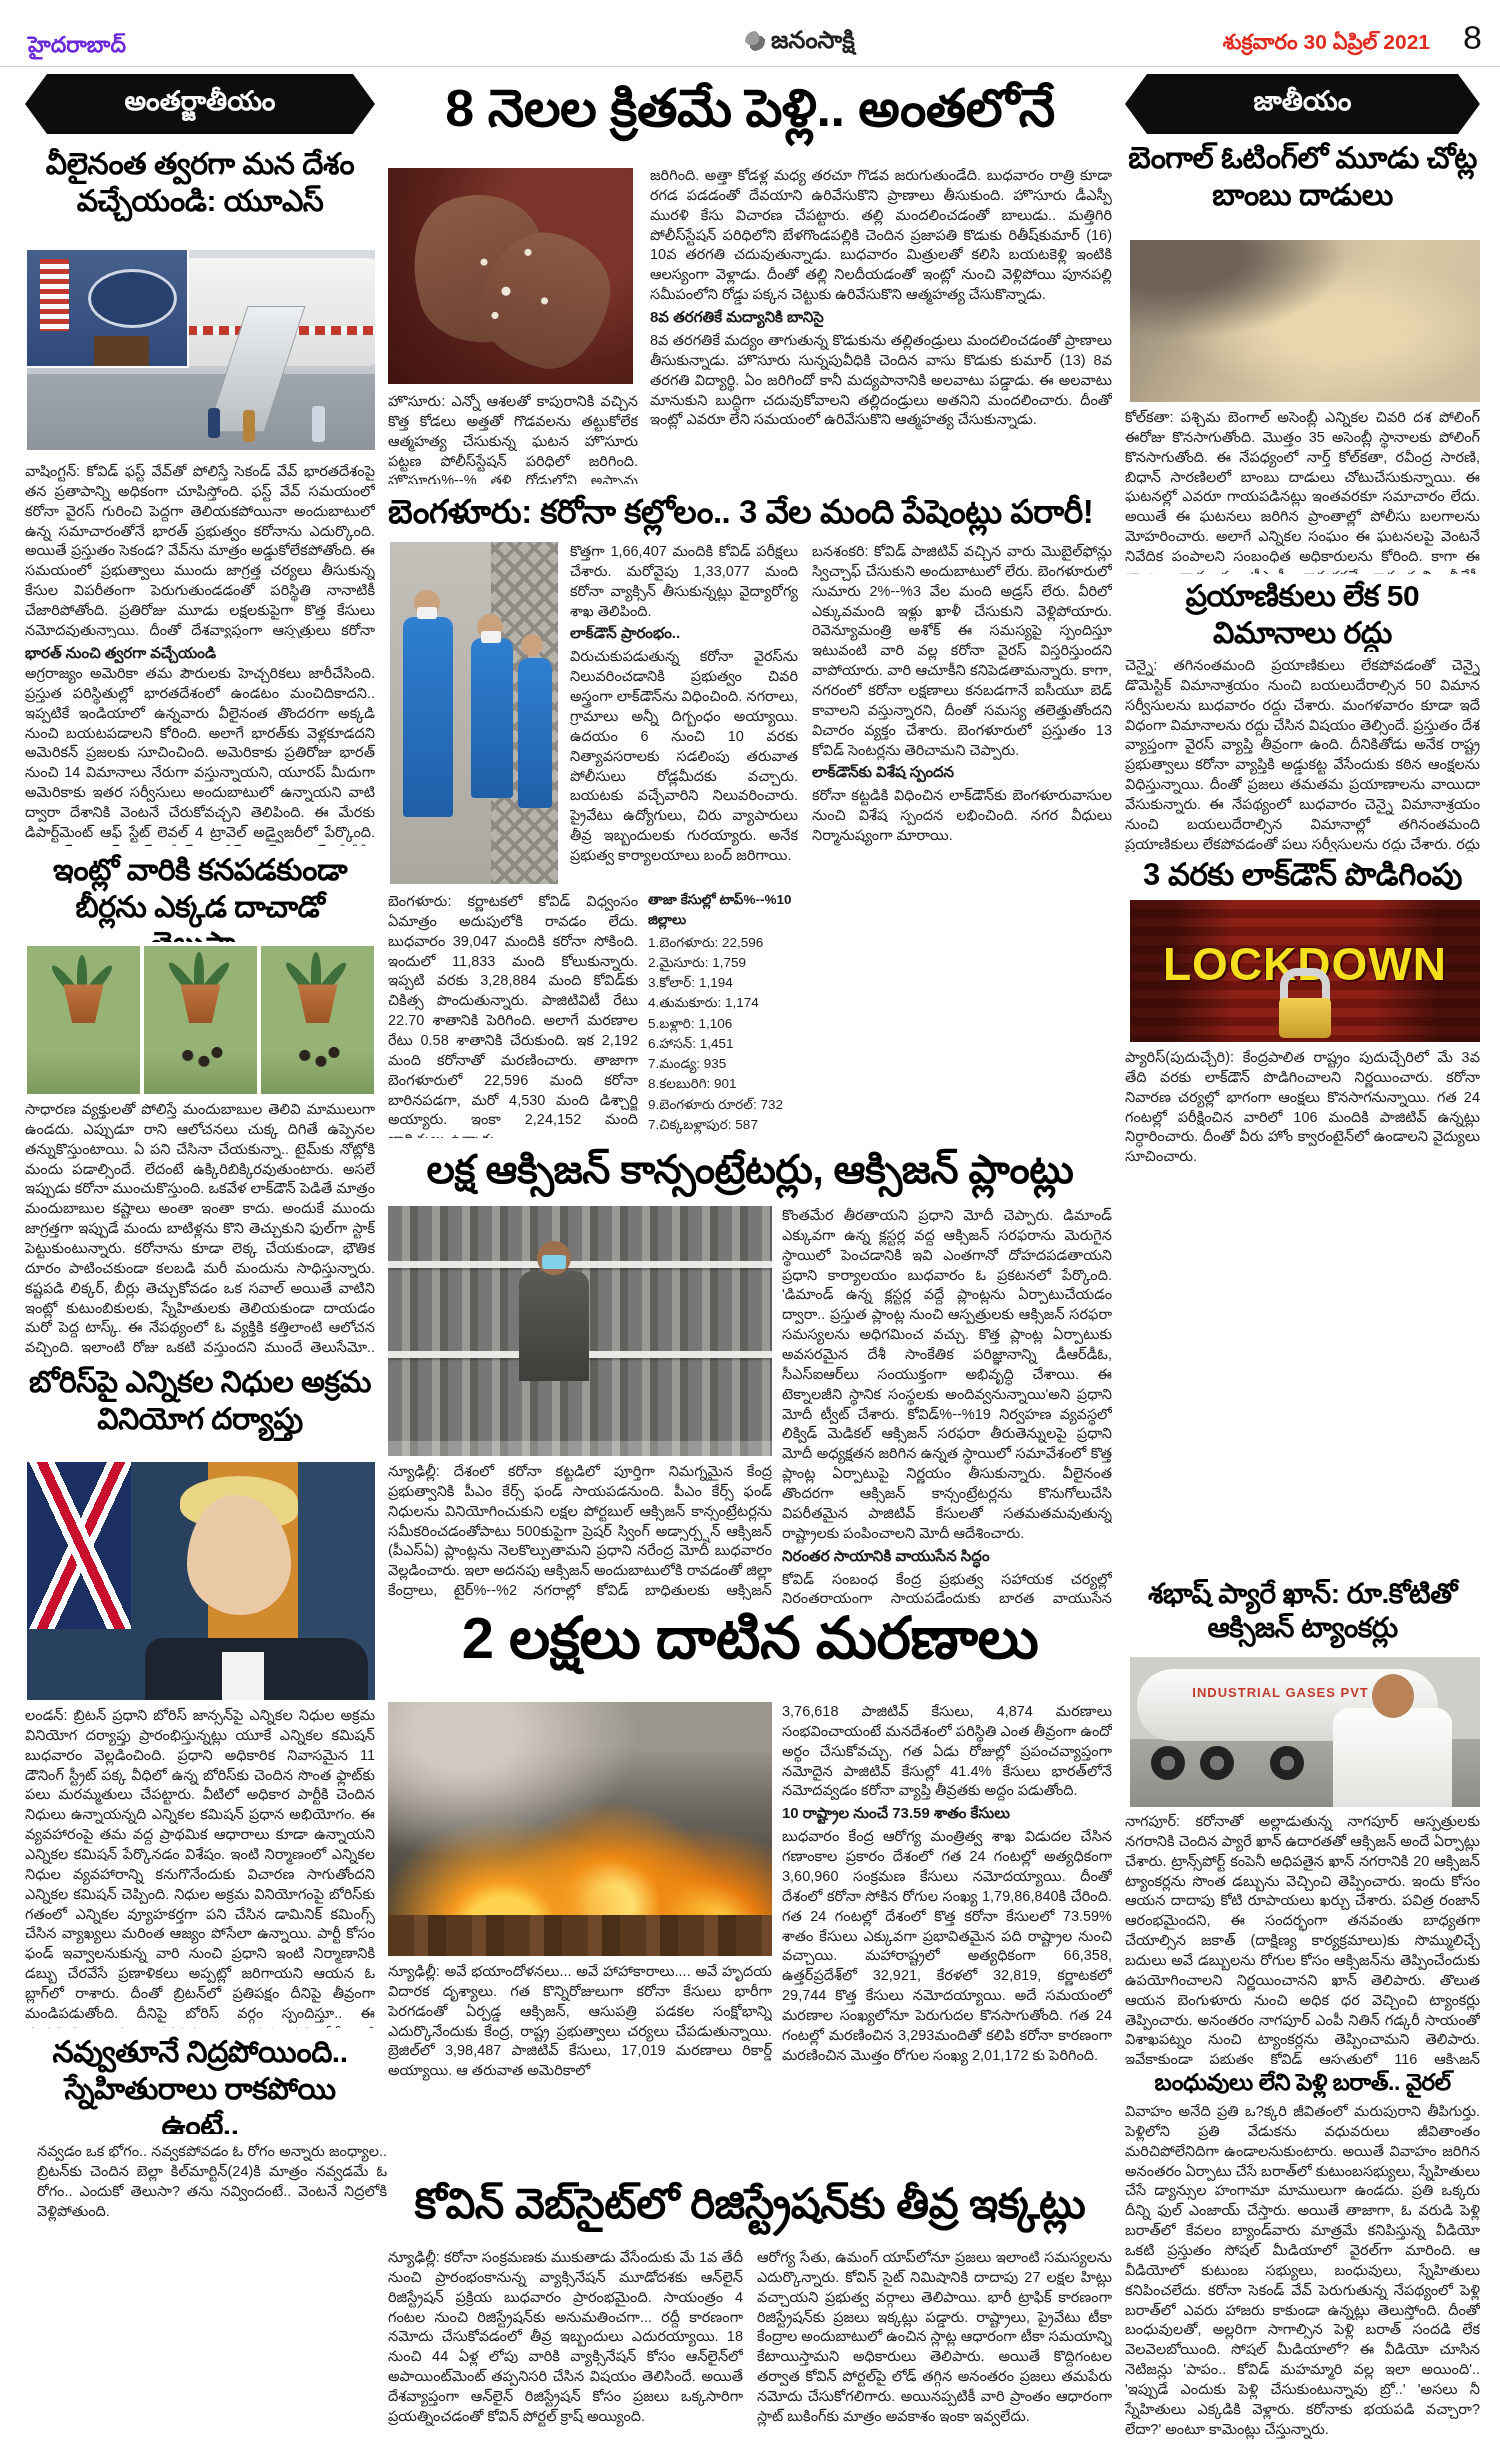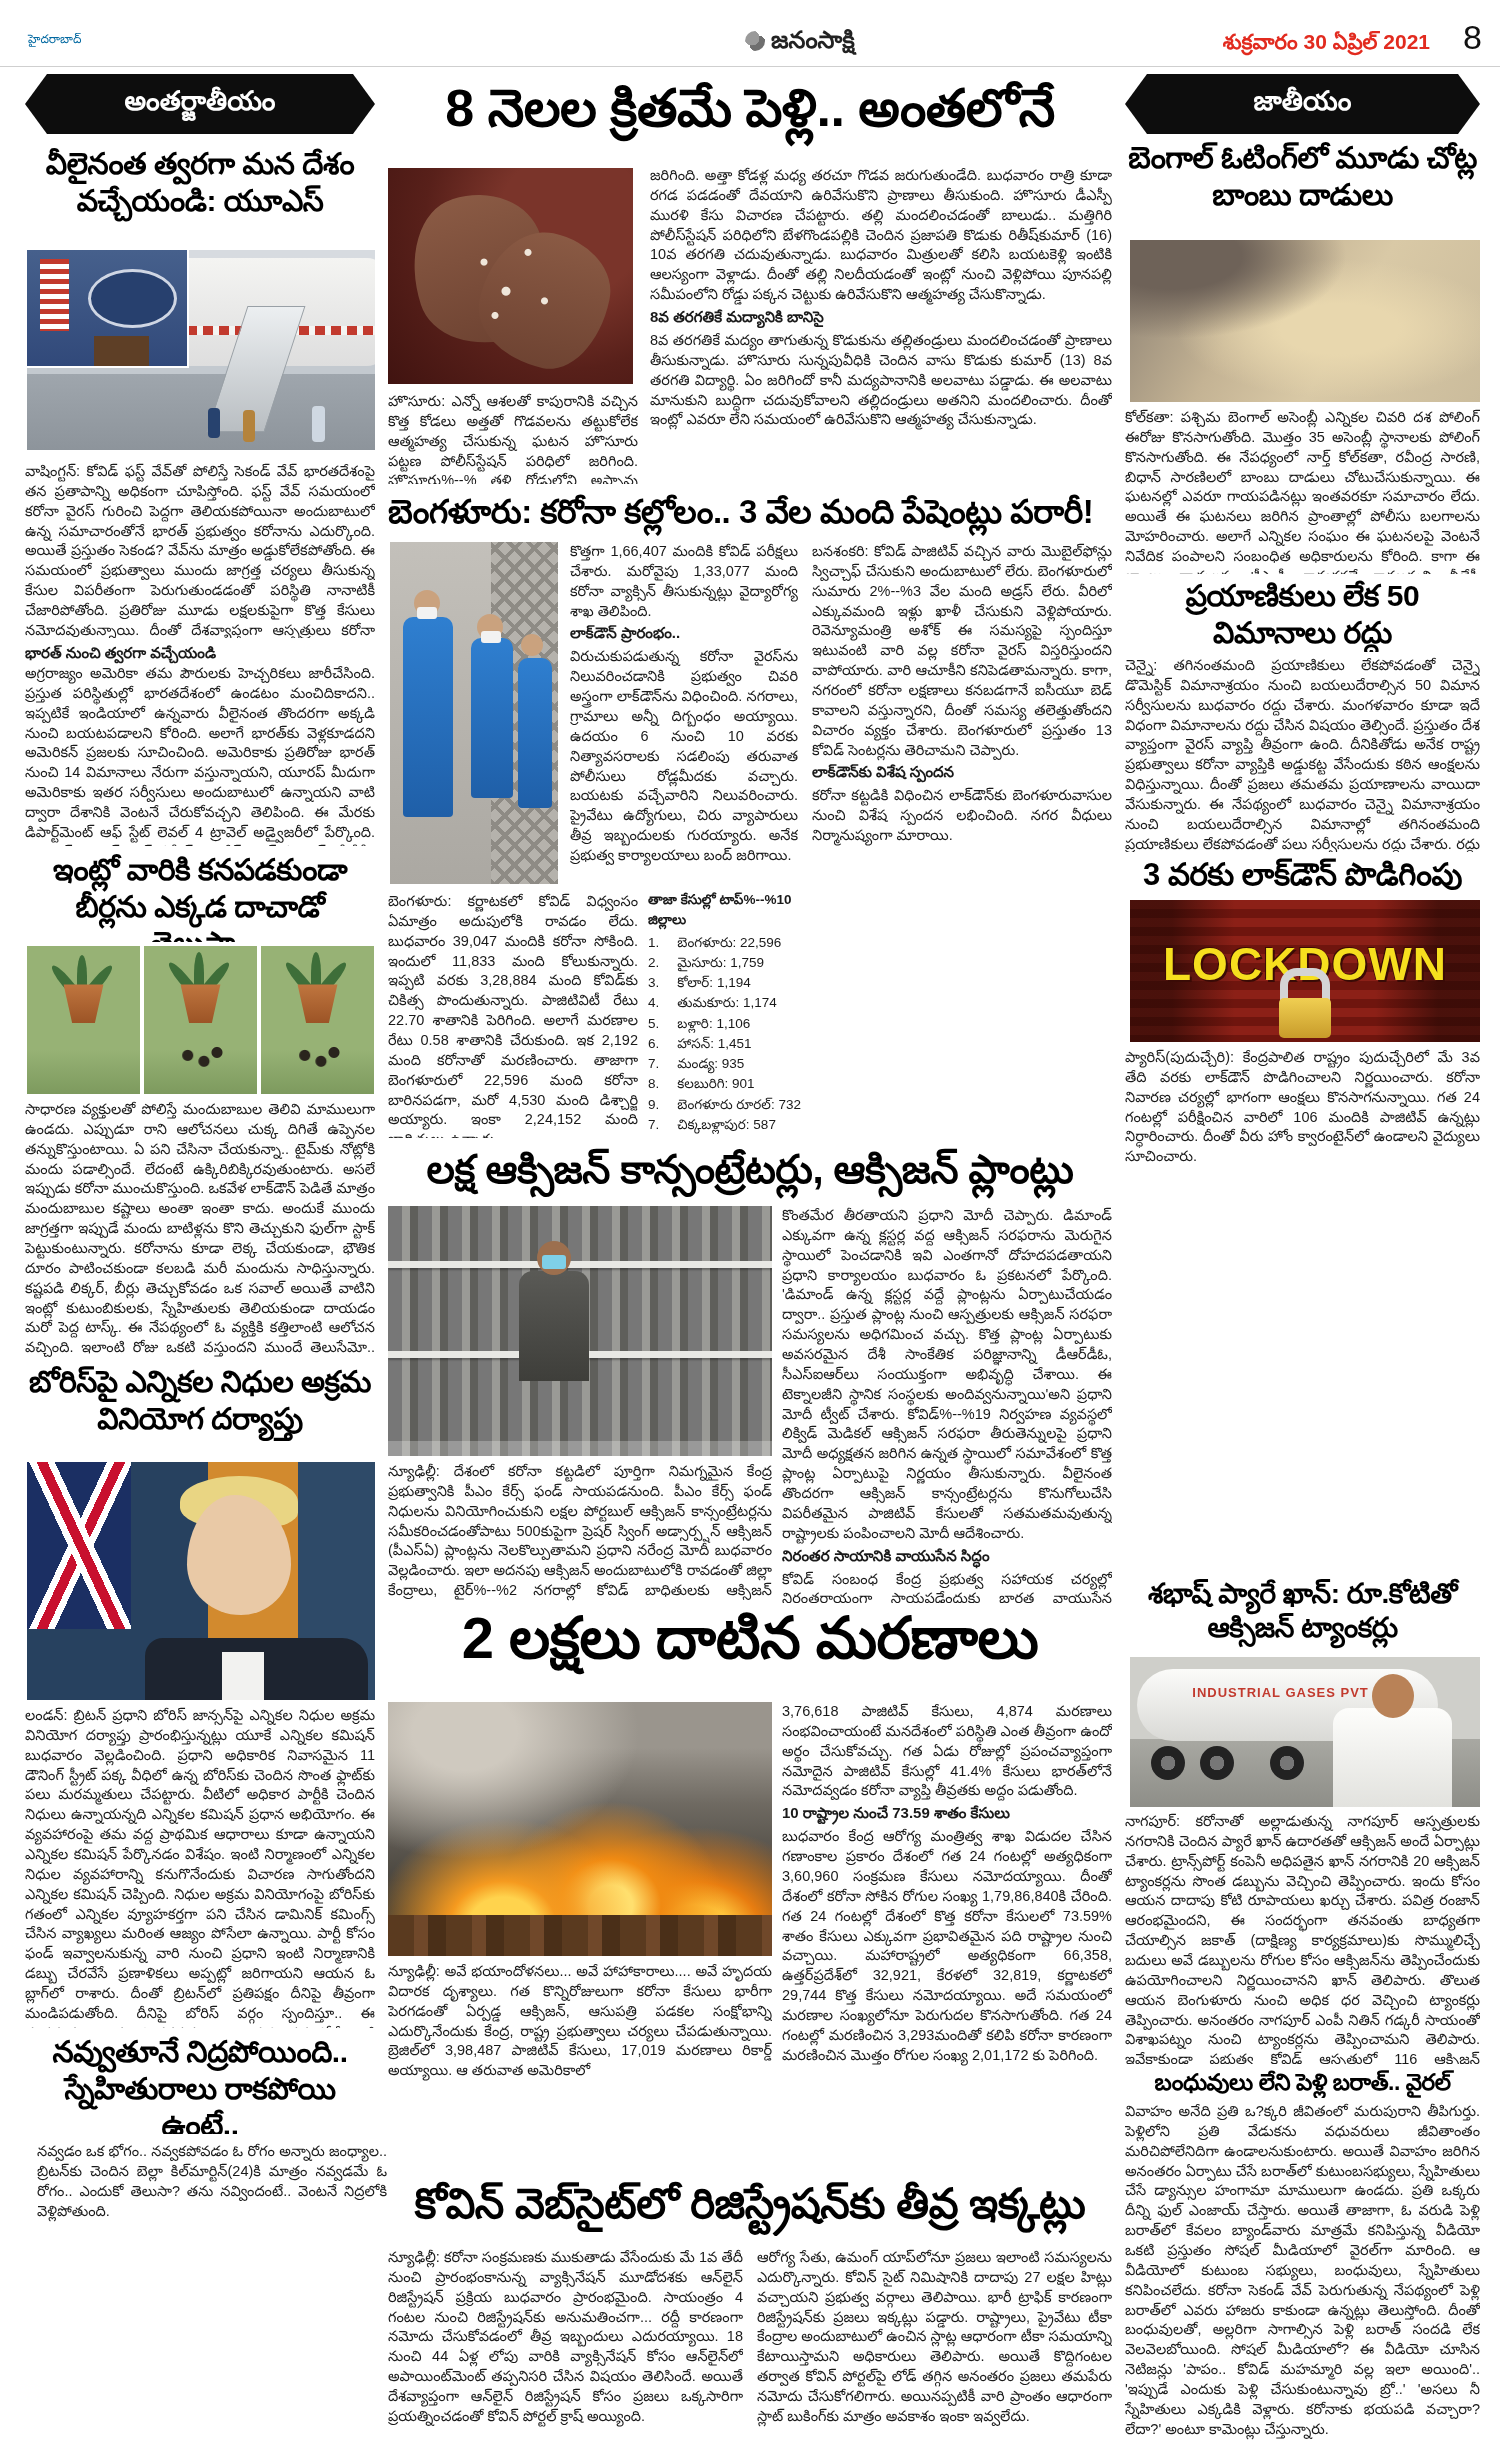--- a/index.html
+++ b/index.html
@@ -1,20 +1,20 @@
 <!DOCTYPE html>
 <html><head>
 <meta charset="utf-8">
 <style>
   html,body{margin:0;padding:0;background:#ffffff;}
   .page{position:relative;width:1500px;height:2463px;background:#fff;overflow:hidden;
         font-family:"Liberation Sans","DejaVu Sans",sans-serif;color:#1a1a1a;}
   
   .masthead{position:absolute;left:0;top:0;width:1500px;height:66px;border-bottom:1px solid #cfcfcf;}
-  .m-city{position:absolute;left:28px;top:32px;font-size:12px;font-weight:400;color:#0369a1;}
+  .m-city{position:absolute;left:28px;top:32px;font-size:22px;font-weight:700;color:#6d28d9;}
   .m-logo{position:absolute;left:745px;top:26px;font-size:24px;font-weight:800;color:#222;}
   .logo-icon{display:inline-block;width:20px;height:20px;margin-right:6px;vertical-align:-3px;
     background:radial-gradient(circle at 35% 35%,#9a9a9a 0 40%,transparent 41%),
                radial-gradient(circle at 65% 65%,#6f6f6f 0 45%,transparent 46%);
     border-radius:50% 0 50% 50%;}
   .m-date{position:absolute;right:70px;top:30px;font-size:21px;font-weight:800;color:#e22b1f;}
   .m-page{position:absolute;right:18px;top:18px;font-size:34px;font-weight:400;color:#111;}
   
   .ribbon{position:absolute;top:74px;height:60px;background:#0d0d0d;color:#fff;
           display:flex;align-items:center;justify-content:center;font-size:27px;font-weight:800;
@@ -30,21 +30,21 @@
   .h-md{font-size:40px;}
   .h-deaths{font-size:58px;line-height:1.05;}
   .h-cowin{font-size:42px;}
   .h-sm{font-size:23px;}
   .body{font-size:14.5px;line-height:1.37;text-align:justify;}
   .subhead{font-weight:800;font-size:15px;margin:3px 0 2px 0;}
   
   .dlist{font-size:13.5px;line-height:1.5;}
   .dlist .title{font-weight:700;margin-bottom:2px;}
   .drow{display:flex;white-space:nowrap;}
-  .drow .dname{margin-left:18px;}
+  .drow .dname{margin-left:0;}
   .drow .dval::before{content:" : ";}
   
   .photo{position:absolute;overflow:hidden;background:#c9c9c4;}
   
   .img-us{background:linear-gradient(#d7dbe0 0 30%,#c3c9cf 30% 62%,#9fa6ad 62%,#8d949b);}
   .us-plane{position:absolute;right:-10px;top:8px;width:66%;height:54%;background:linear-gradient(#f4f4f2,#dedede);border-radius:18px;}
   .us-stripe{position:absolute;left:0;top:38%;width:100%;height:9px;
      background:repeating-linear-gradient(90deg,#c23a2e 0 10px,#f4f4f2 10px 16px);}
   .us-stair{position:absolute;right:26%;top:28%;width:16%;height:62%;background:linear-gradient(#eceff1,#b9bec2);transform:skewX(-18deg);border:1px solid #99a0a6;}
   .us-person{position:absolute;border-radius:4px;}

